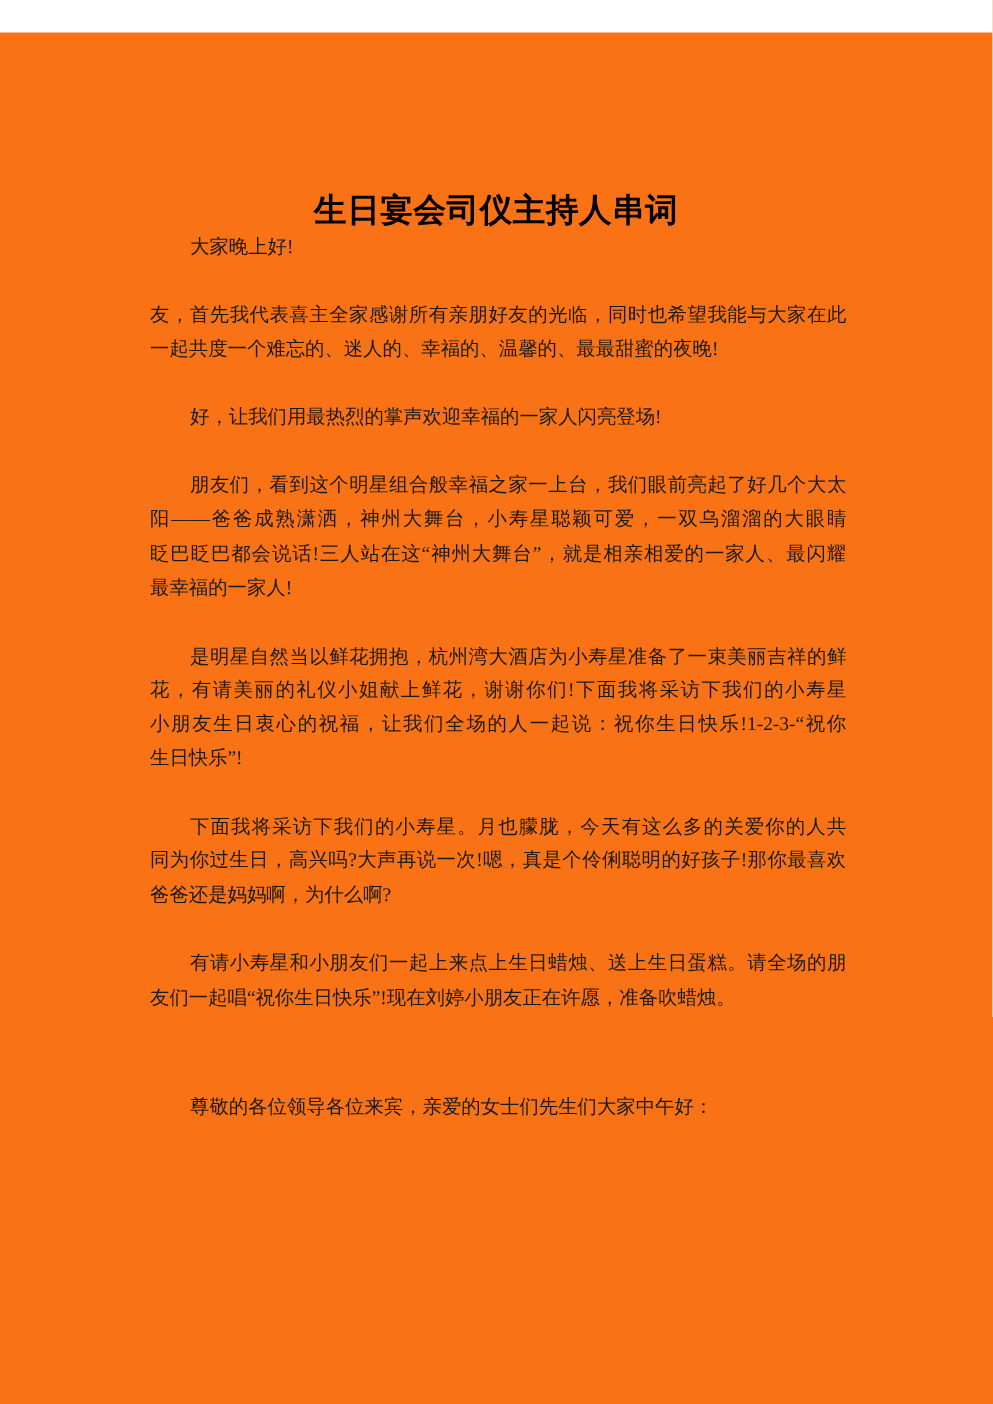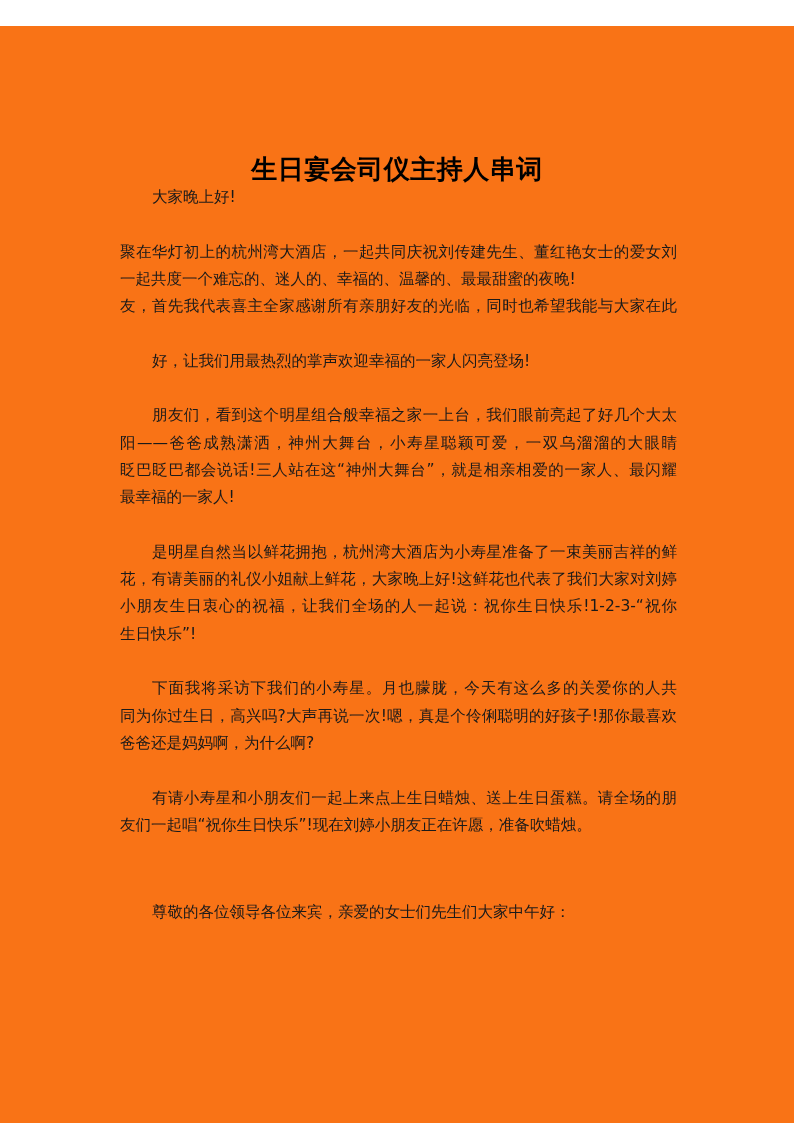--- a/index.html
+++ b/index.html
@@ -39,20 +39,21 @@
     .body {
       position: absolute;
       left: 120px;
       top: 158px;
       width: 557px;
       font-size: 15.5px;
       line-height: 27.3px;
     }
     .para {
       margin: 0 0 27.3px 0;
+      font-family: Liberation Serif, serif;
     }
     .para.gap-large {
       margin-top: 60px;
     }
     .line {
       display: block;
       white-space: nowrap;
       text-align: justify;
       text-align-last: justify;
       height: 27.3px;
@@ -71,39 +72,38 @@
 <div class="page">
   <h1 class="title">生日宴会司仪主持人串词</h1>
 
   <div class="body">
 
     <p class="para">
       <span class="line indent last">大家晚上好!</span>
     </p>
 
     <p class="para">
-      <span class="line">聚在华灯初上的杭州湾大酒店，一起共同庆祝刘传建先生、董红艳女士的爱女刘</span>
+      <span class="line">友，首先我代表喜主全家感谢所有亲朋好友的光临，同时也希望我能与大家在此</span>
       <span class="line last">一起共度一个难忘的、迷人的、幸福的、温馨的、最最甜蜜的夜晚!</span>
-      <span class="line">友，首先我代表喜主全家感谢所有亲朋好友的光临，同时也希望我能与大家在此</span>
     </p>
 
     <p class="para">
       <span class="line indent last">好，让我们用最热烈的掌声欢迎幸福的一家人闪亮登场!</span>
     </p>
 
     <p class="para">
       <span class="line indent">朋友们，看到这个明星组合般幸福之家一上台，我们眼前亮起了好几个大太</span>
       <span class="line">阳——爸爸成熟潇洒，神州大舞台，小寿星聪颖可爱，一双乌溜溜的大眼睛</span>
       <span class="line">眨巴眨巴都会说话!三人站在这“神州大舞台”，就是相亲相爱的一家人、最闪耀</span>
       <span class="line last">最幸福的一家人!</span>
     </p>
 
     <p class="para">
       <span class="line indent">是明星自然当以鲜花拥抱，杭州湾大酒店为小寿星准备了一束美丽吉祥的鲜</span>
-      <span class="line">花，有请美丽的礼仪小姐献上鲜花，大家晚上好!这鲜花也代表了我们大家对刘婷</span>
+      <span class="line">花，有请美丽的礼仪小姐献上鲜花，谢谢你们!下面我将采访下我们的小寿星</span>
       <span class="line">小朋友生日衷心的祝福，让我们全场的人一起说：祝你生日快乐!1-2-3-“祝你</span>
       <span class="line last">生日快乐”!</span>
     </p>
 
     <p class="para">
       <span class="line indent">下面我将采访下我们的小寿星。月也朦胧，今天有这么多的关爱你的人共</span>
       <span class="line">同为你过生日，高兴吗?大声再说一次!嗯，真是个伶俐聪明的好孩子!那你最喜欢</span>
       <span class="line last">爸爸还是妈妈啊，为什么啊?</span>
     </p>
 

